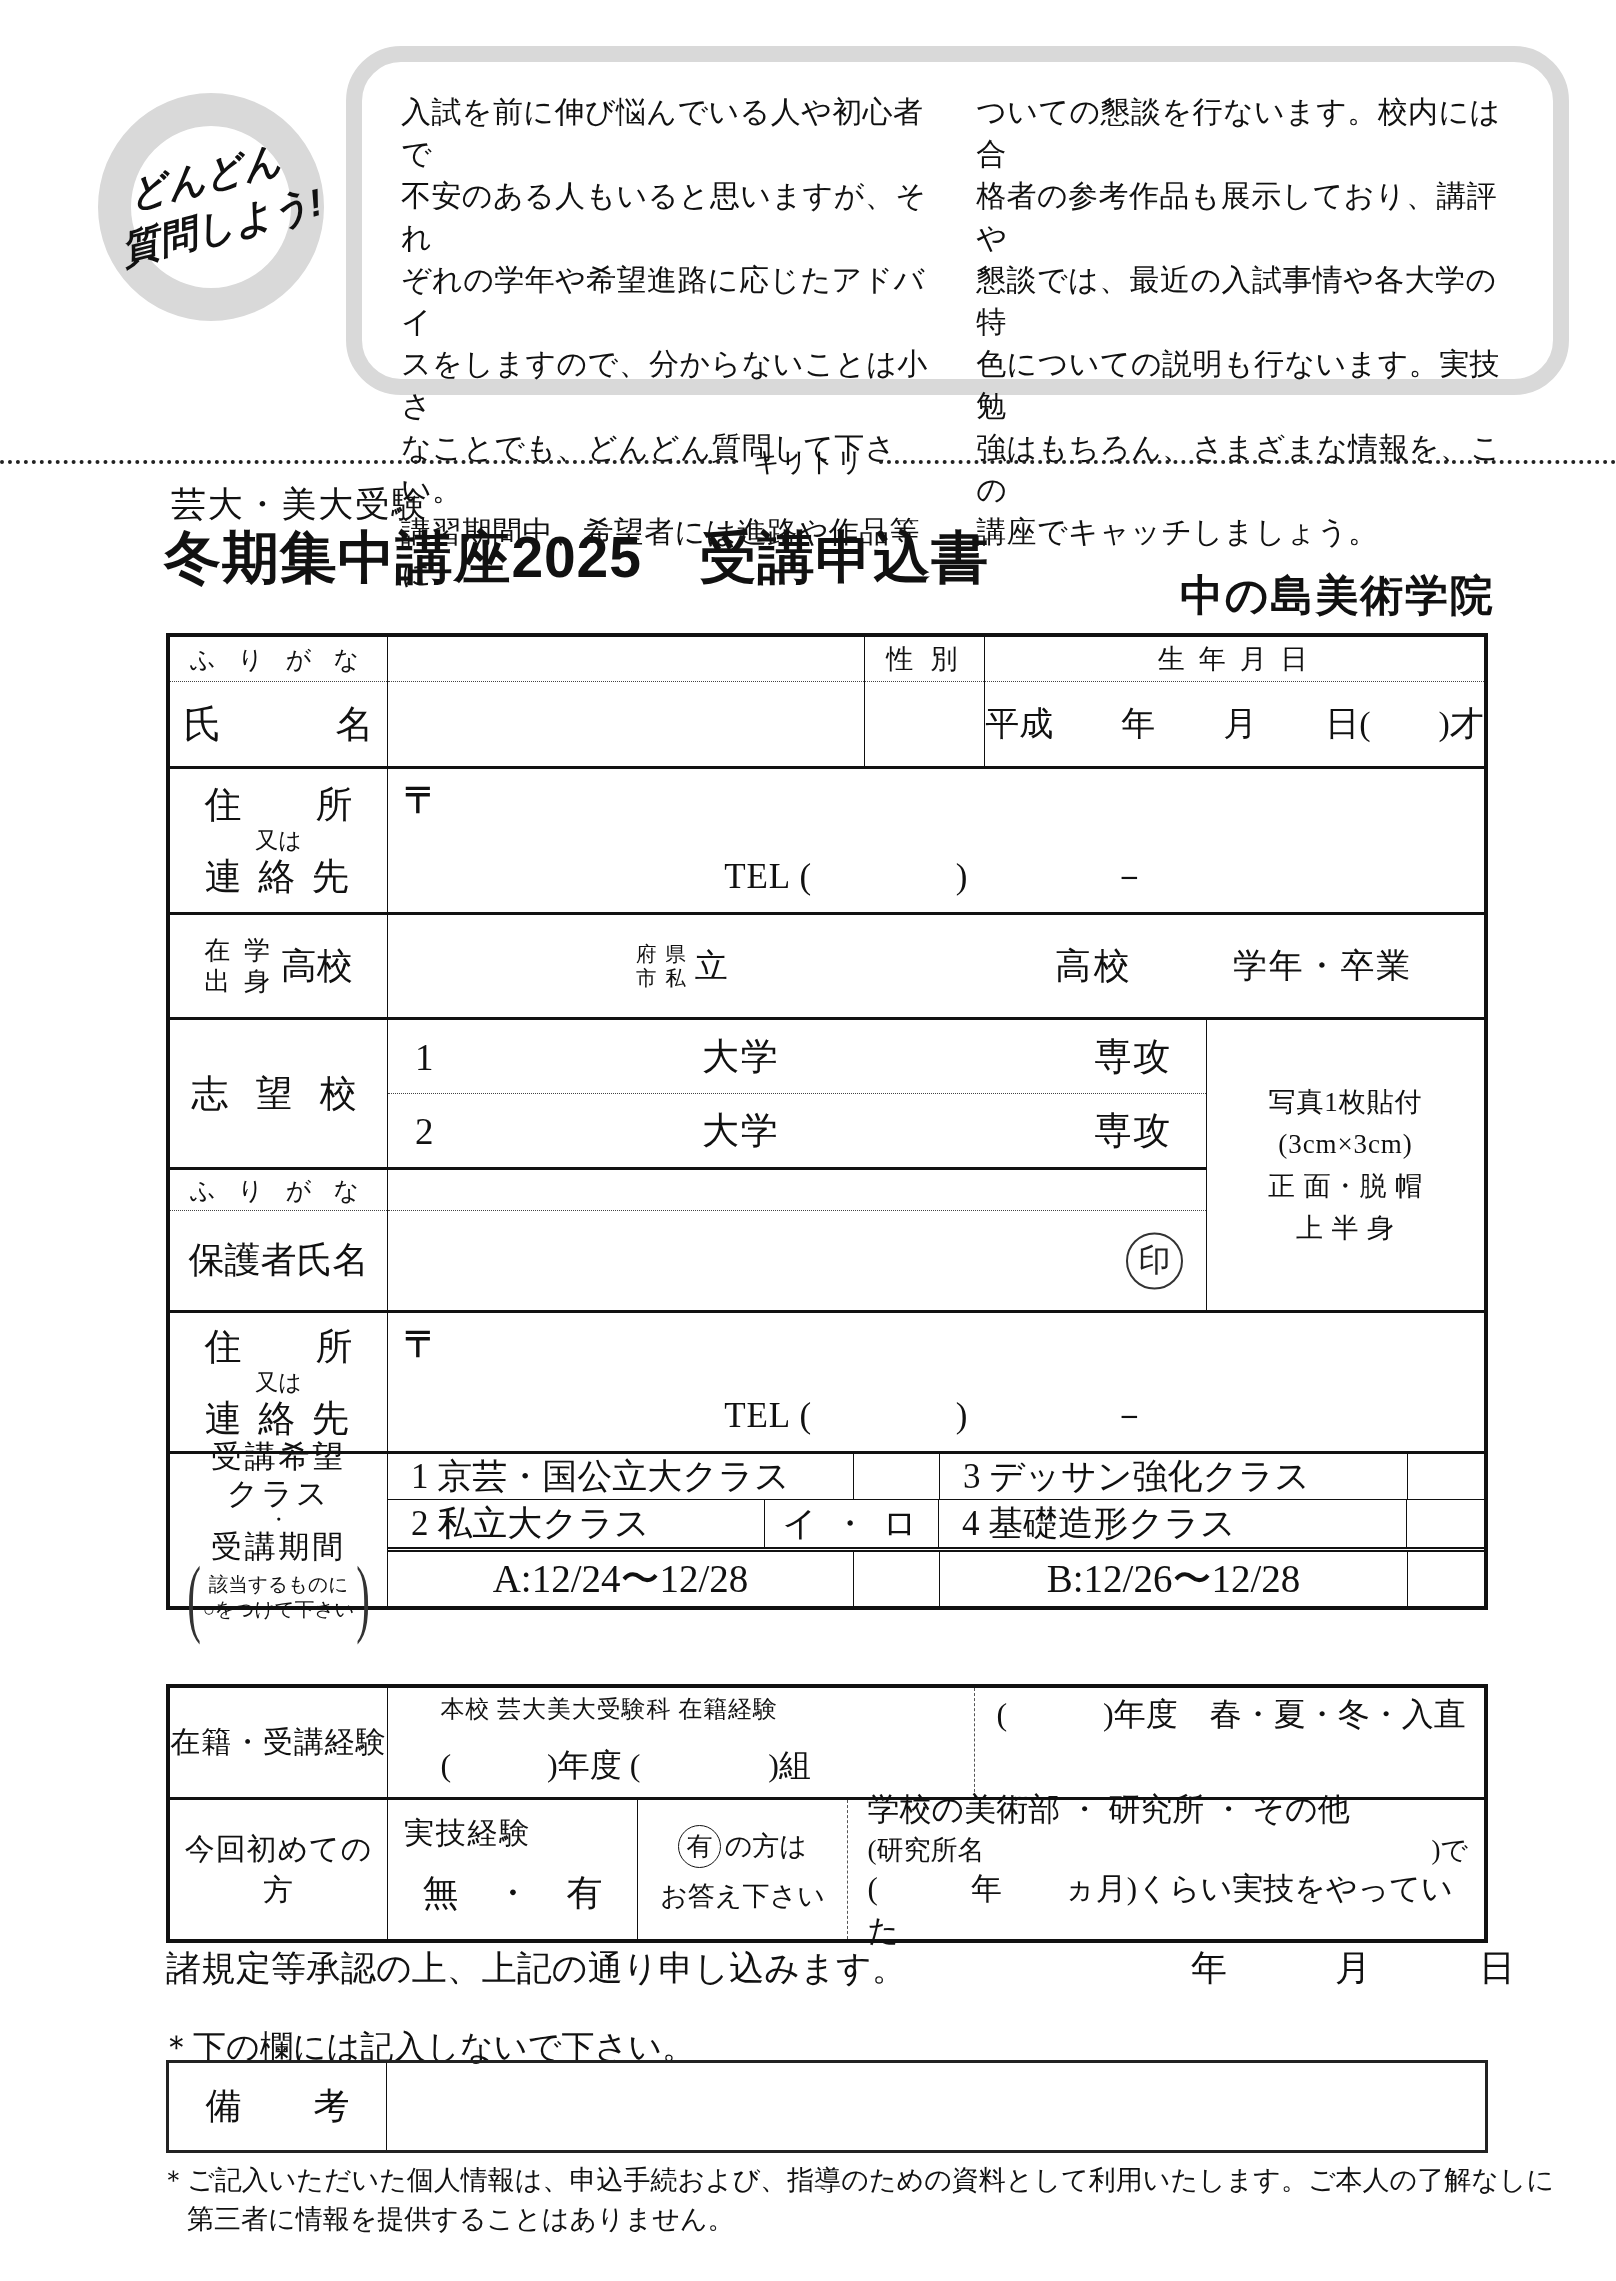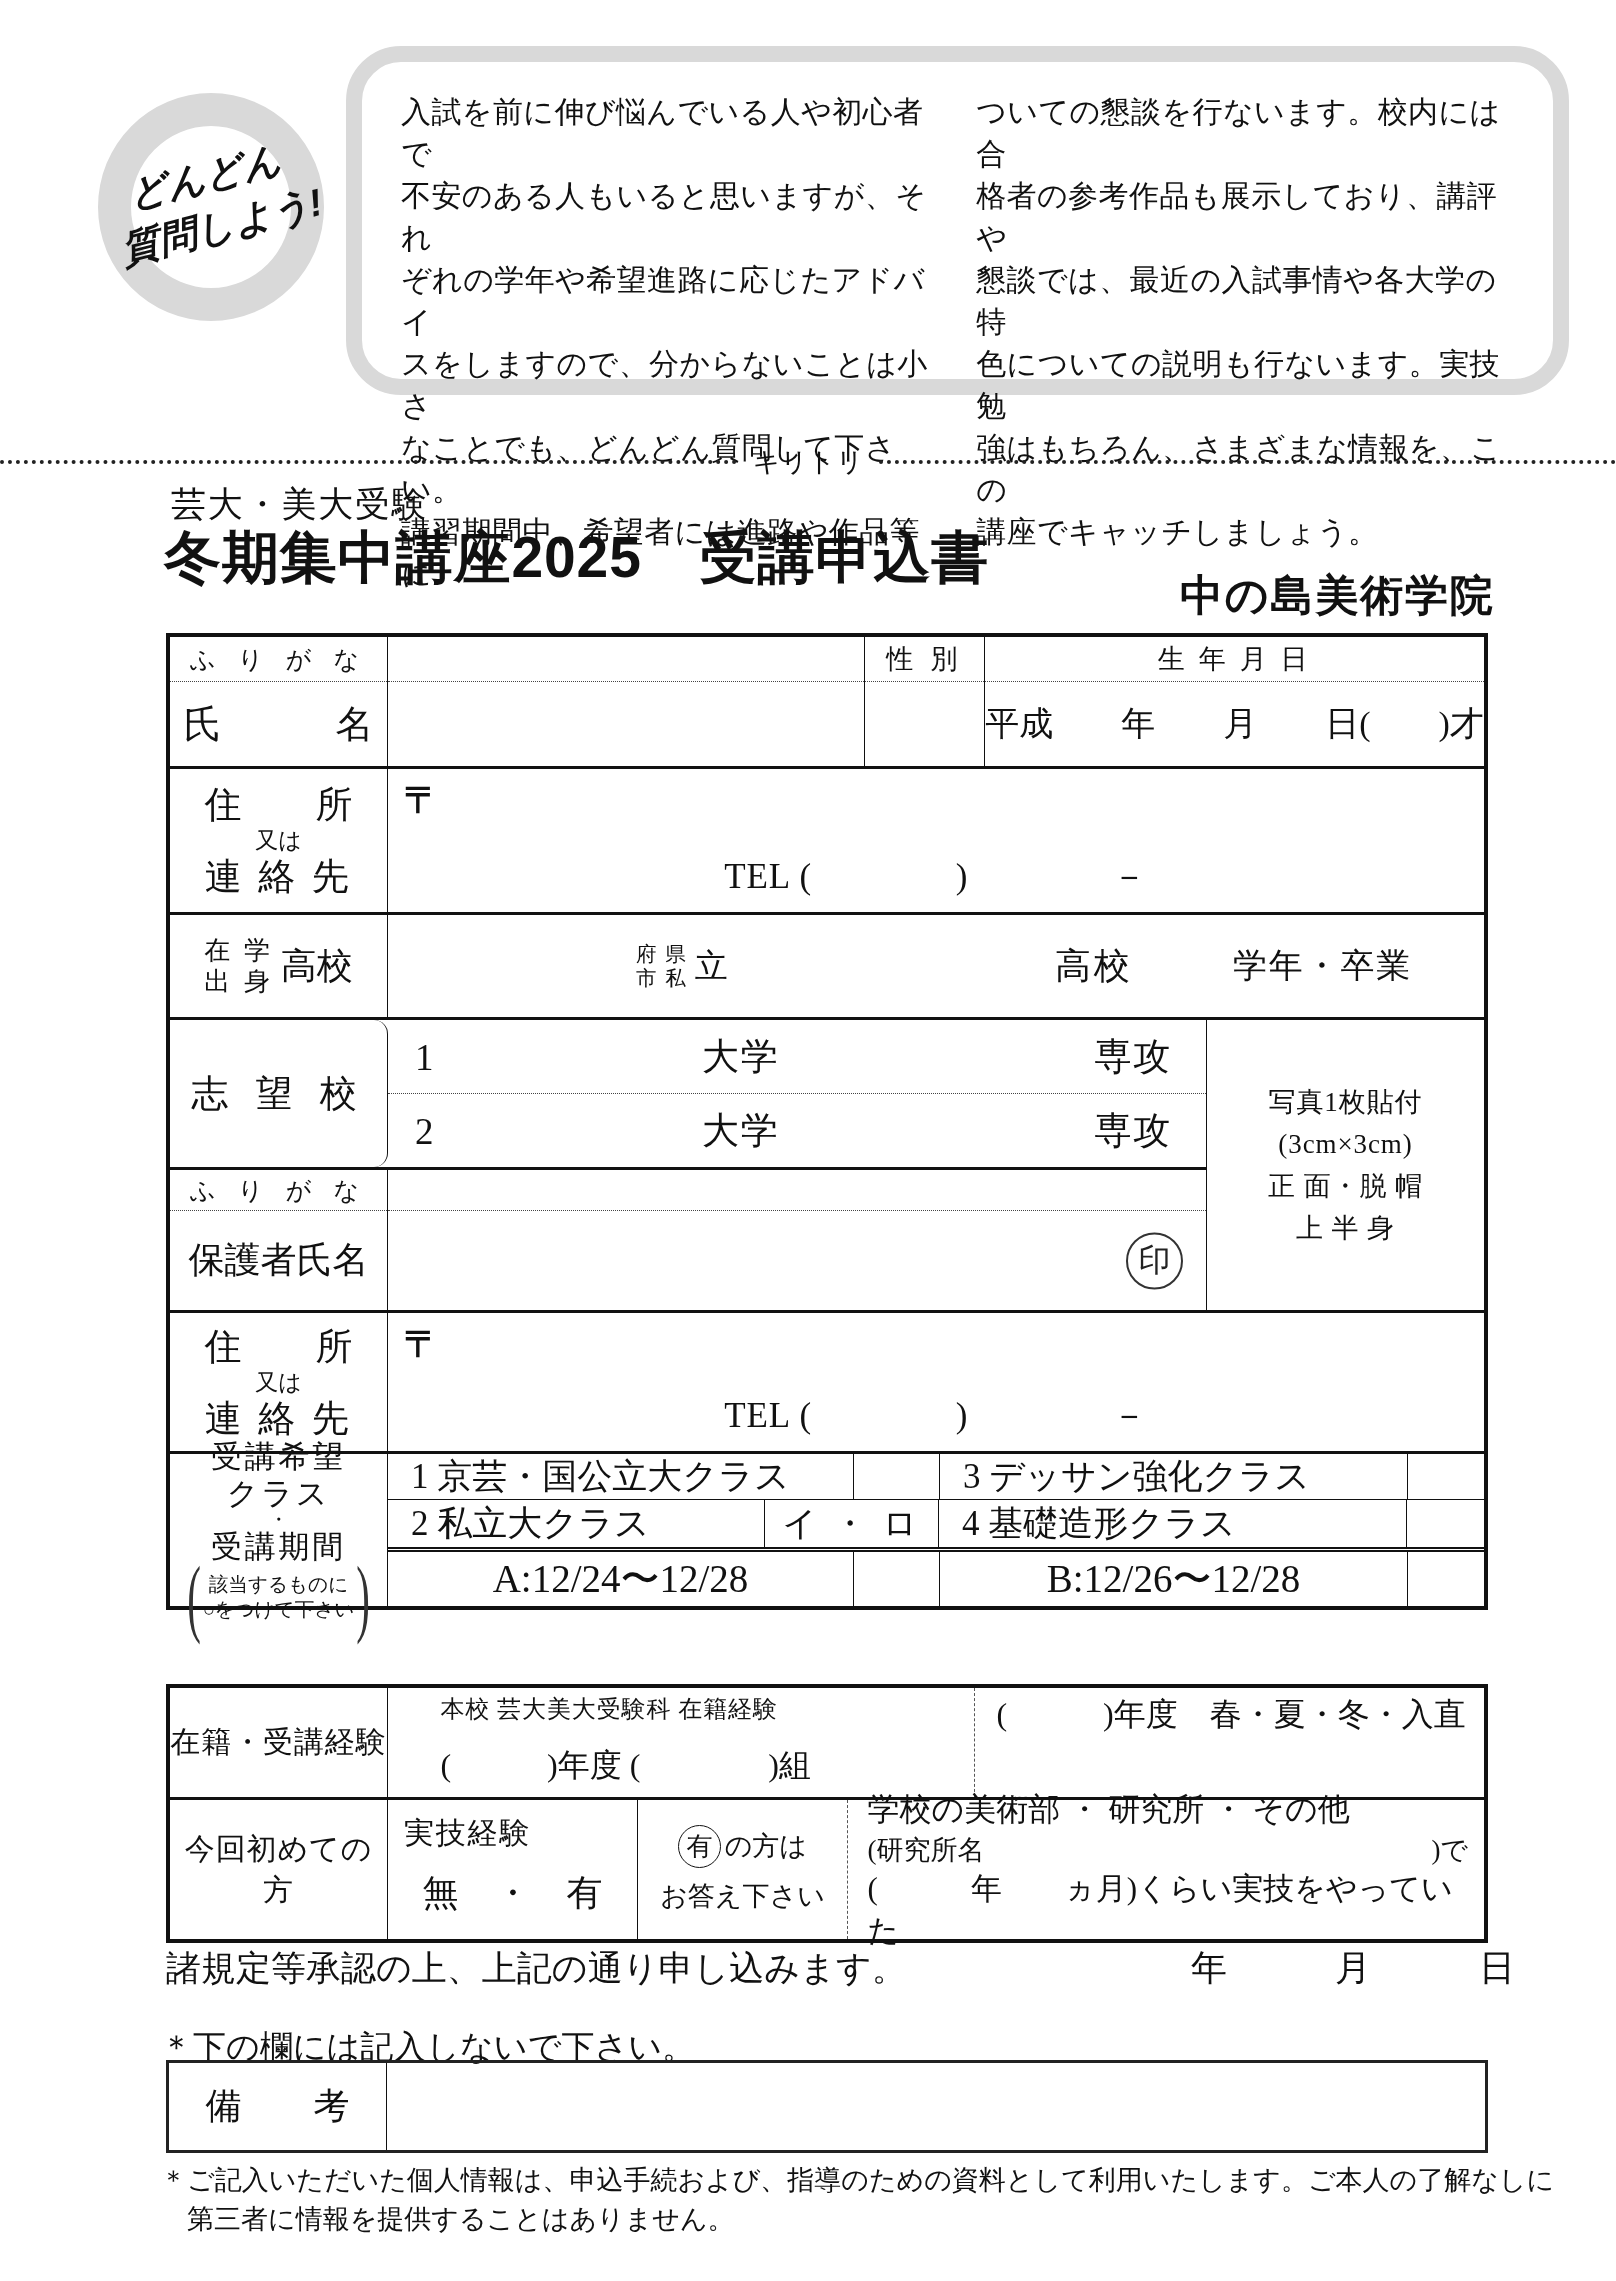--- a/index.html
+++ b/index.html
@@ -74,21 +74,21 @@
   .founder { left:248px; display:flex; align-items:center; gap:7.1px; }
   .founder .mini-stack { font-size:20.5px; line-height:24px; letter-spacing:1.8px; }
   .founder-suffix { font-size:33px; }
   .hs-word { left:667px; font-size:36px; letter-spacing:2.7px; }
   .hs-grade { left:845px; font-size:34px; letter-spacing:1.8px; }
 
   
   .row-wish-guard { display:flex; border-bottom:3.6px solid #111; }
   .wg-left { width:1037px; flex:none; border-right:1.8px solid #111; }
   .row-wish { display:flex; height:150px; border-bottom:3.6px solid #111; }
-  .wish-label { font-size:37px; letter-spacing:9px;border-radius:14px; }
+  .wish-label { font-size:37px; letter-spacing:9px; }
   .wish-cells { flex:1; display:flex; flex-direction:column; }
   .wish-row { flex:1; position:relative; }
   .wish-row.first { border-bottom:1.8px dotted #444; }
   .wish-no { left:27px; font-size:37px; }
   .wish-univ { left:314px; font-size:37px; letter-spacing:1.8px; }
   .wish-major { position:absolute; right:34px; top:50%; transform:translateY(-50%); font-size:37px; letter-spacing:1.8px; }
   .row-guard { display:flex; height:140px; }
   .guard-label { font-size:36px; }
   .guard-cells { flex:1; display:flex; flex-direction:column; }
   .guard-band { height:41px; }

